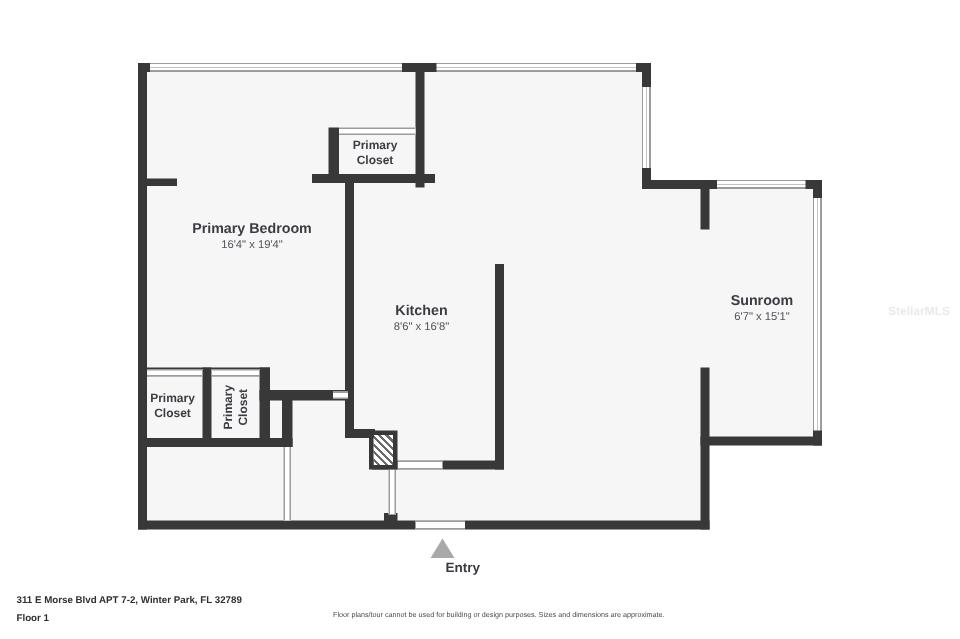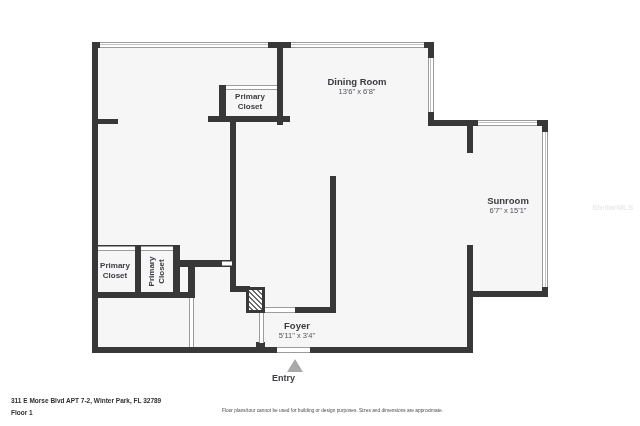--- a/index.html
+++ b/index.html
@@ -16,21 +16,21 @@
   .door-v{position:absolute;background:#fff;border-left:1px solid #9c9c9c;border-right:1px solid #9c9c9c;box-sizing:border-box;}
   .hatch{position:absolute;border:3px solid #383838;box-sizing:border-box;
     background:repeating-linear-gradient(45deg,#ffffff 0,#ffffff 2px,#6b6b6b 2px,#6b6b6b 3.5px);}
   .room-label{position:absolute;text-align:center;color:#3b3b42;}
   .rname{font-weight:700;font-size:9.5px;line-height:11px;}
   .rdims{font-size:7.5px;line-height:9.5px;color:#52525a;}
   .closet-label{position:absolute;text-align:center;color:#3b3b42;font-weight:700;font-size:8px;line-height:9.5px;}
   .vwrap{position:absolute;display:flex;align-items:center;justify-content:center;}
   .vrot{transform:rotate(-90deg);font-weight:700;font-size:8px;line-height:9.5px;text-align:center;color:#3b3b42;white-space:nowrap;}
   .entry-arrow{position:absolute;width:0;height:0;border-left:8px solid transparent;border-right:8px solid transparent;border-bottom:13px solid #a9a9a9;}
-  .entry-text{position:absolute;text-align:left;font-weight:700;font-size:9px;color:#3b3b42;}
+  .entry-text{position:absolute;text-align:right;font-weight:700;font-size:9px;color:#3b3b42;}
   .watermark{position:absolute;font-weight:700;font-size:8px;color:#eaeaea;}
   .addr{position:absolute;font-size:6.5px;font-weight:700;color:#2f2f2f;}
   .disclaimer{position:absolute;font-size:4.8px;color:#4a4a4a;}
 </style>
 </head>
 <body>
 
 <div id="stage">
 
   <div class="floor" style="left:92px;top:42px;width:381px;height:311px;"></div>
@@ -73,46 +73,46 @@
   <div class="door-h" style="left:98px;top:246px;width:37px;height:5px;"></div>
   <div class="door-h" style="left:141px;top:246px;width:32px;height:5px;"></div>
   <div class="door-h" style="left:222px;top:261px;width:10px;height:5px;"></div>
   <div class="door-h" style="left:265px;top:307px;width:30px;height:6px;"></div>
   <div class="door-h" style="left:277px;top:347px;width:33px;height:6px;"></div>
   <div class="door-v" style="left:189px;top:298px;width:5px;height:49px;"></div>
   <div class="door-v" style="left:259px;top:313px;width:5px;height:30px;"></div>
 
   <div class="hatch" style="left:246px;top:287px;width:19px;height:26px;"></div>
 
+  <div class="room-label" style="left:98px;top:147px;width:140px;">
+    <div class="rname">Primary Bedroom</div>
+    <div class="rdims">16'4" x 19'4"</div>
+  </div>
   <div class="closet-label" style="left:222px;top:92px;width:56px;">
     <div>Primary</div>
     <div>Closet</div>
   </div>
-  <div class="room-label" style="left:307px;top:76px;width:100px;">
-    <div class="rname">Dining Room</div>
-    <div class="rdims">13'6" x 6'8"</div>
+  <div class="room-label" style="left:241px;top:202px;width:80px;">
+    <div class="rname">Kitchen</div>
+    <div class="rdims">8'6" x 16'8"</div>
   </div>
   <div class="room-label" style="left:468px;top:195px;width:80px;">
     <div class="rname">Sunroom</div>
     <div class="rdims">6'7" x 15'1"</div>
   </div>
   <div class="closet-label" style="left:95px;top:261px;width:40px;">
     <div>Primary</div>
     <div>Closet</div>
   </div>
   <div class="vwrap" style="left:140px;top:250px;width:34px;height:42px;">
     <div class="vrot">
       <div>Primary</div>
       <div>Closet</div>
     </div>
   </div>
-  <div class="room-label" style="left:257px;top:320px;width:80px;">
-    <div class="rname">Foyer</div>
-    <div class="rdims">5'11" x 3'4"</div>
-  </div>
 
   <div class="entry-arrow" style="left:287px;top:359px;"></div>
   <div class="entry-text" style="left:272px;top:373px;width:48px;">Entry</div>
 
   <div class="watermark" style="left:592px;top:203px;">StellarMLS</div>
 
   <div class="addr" style="left:11px;top:397px;">311 E Morse Blvd APT 7-2, Winter Park, FL 32789</div>
   <div class="addr" style="left:11px;top:409px;">Floor 1</div>
   <div class="disclaimer" style="left:222px;top:408px;">Floor plans/tour cannot be used for building or design purposes. Sizes and dimensions are approximate.</div>
 

